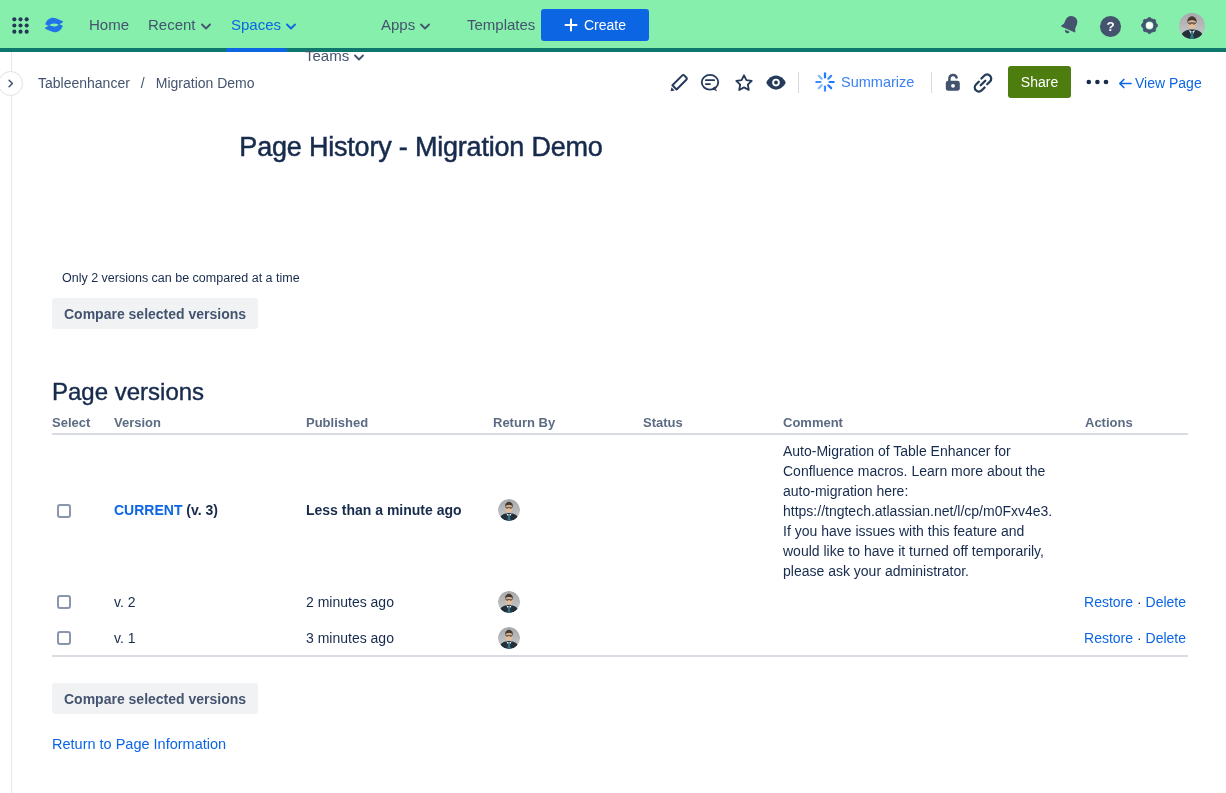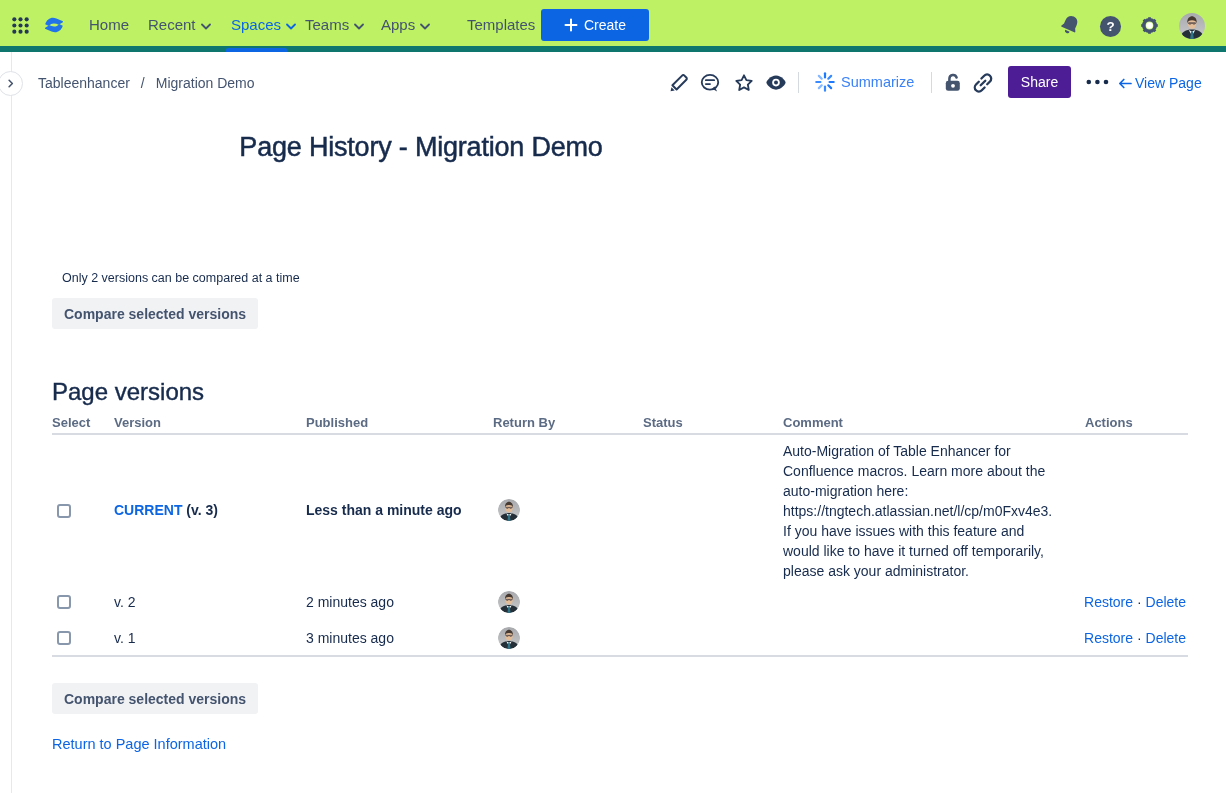--- a/index.html
+++ b/index.html
@@ -1,35 +1,35 @@
 <!DOCTYPE html>
 <html><head>
 <meta charset="utf-8">
 <style>
 * { margin:0; padding:0; box-sizing:border-box; }
 html,body { width:1226px; height:793px; background:#fff; font-family:"Liberation Sans", sans-serif; overflow:hidden; }
 .abs { position:absolute; }
 
-#topnav { position:absolute; left:0; top:0; width:1226px; height:52px; background:#bef264; border-bottom:6px solid #0f766e; }
+#topnav { position:absolute; left:0; top:0; width:1226px; height:52px; background:#86efac; border-bottom:4px solid #0f766e; }
 .navitem { position:absolute; top:16px; font-size:15px; font-weight:500; color:#44546F; white-space:nowrap; }
 .navitem .chev { display:inline-block; margin-left:5px; }
 #nav-spaces { color:#0C66E4; }
 #spaces-bar { position:absolute; left:226px; top:48px; width:61px; height:4px; background:#0C66E4; border-radius:2px 2px 0 0; }
 #createbtn { position:absolute; left:541px; top:9px; width:108px; height:32px; background:#0C66E4; border-radius:3px; color:#fff; font-size:14px; font-weight:500; display:flex; align-items:center; justify-content:center; gap:6px; }
 #searchbox { position:absolute; left:849px; top:10px; width:199px; height:30px; border:2px solid #C6CCD8; border-radius:6px; display:flex; align-items:center; padding-left:12px; gap:8px; color:#44546F; font-size:15px; }
 
 #sideline { position:absolute; left:11px; top:52px; width:1px; height:741px; background:#E6E8EC; }
 #sidetoggle { position:absolute; left:-2px; top:71px; width:25px; height:25px; border-radius:50%; background:#fff; border:1px solid #DFE2E7; color:#44546F; display:flex; align-items:center; justify-content:center; }
 
 #crumbs { position:absolute; left:38px; top:75px; font-size:14px; color:#44546F; }
 #crumbs .sep { margin:0 11px; color:#44546F; }
 .actionicon { position:absolute; top:72px; width:22px; height:22px; }
 .vdiv { position:absolute; top:72px; width:1px; height:21px; background:#D5DAE0; }
 #summarize-txt { position:absolute; left:841px; top:74px; font-size:14.5px; font-weight:500; color:#3b82f6; }
-#sharebtn { position:absolute; left:1008px; top:66px; width:63px; height:32px; background:#4c1d95; border-radius:3px; color:#fff; font-size:14px; font-weight:500; display:flex; align-items:center; justify-content:center; }
+#sharebtn { position:absolute; left:1008px; top:66px; width:63px; height:32px; background:#4d7c0f; border-radius:3px; color:#fff; font-size:14px; font-weight:500; display:flex; align-items:center; justify-content:center; }
 #dots { position:absolute; left:1084px; top:73px; width:28px; height:18px; }
 #viewpage { position:absolute; left:1118px; top:75px; font-size:14px; color:#0C66E4; }
 
 #title { position:absolute; left:52px; top:132px; width:738px; text-align:center; font-size:27px; font-weight:400; color:#172B4D; letter-spacing:-0.2px; -webkit-text-stroke:0.5px #172B4D; }
 #hint { position:absolute; left:62px; top:271px; font-size:12.5px; color:#172B4D; }
 .cmpbtn { position:absolute; left:52px; height:31px; background:#F1F2F4; border-radius:3px; color:#44546F; font-size:14px; font-weight:700; display:flex; align-items:center; padding:0 12px; }
 #cmp1 { top:298px; }
 #cmp2 { top:683px; }
 #pv { position:absolute; left:52px; top:378px; font-size:24px; font-weight:400; color:#172B4D; -webkit-text-stroke:0.4px #172B4D; }
 
@@ -65,21 +65,21 @@
     <path fill="#2173E9" d="M3.2 11.2 C5 5.6 9.6 3.4 14.4 5.4 L20.4 7.9 C21.2 8.2 21.2 9.2 20.5 9.6 L16.6 11.7 C13.4 10.1 9.2 9.7 6.9 13.1 Z"></path>
     <path fill="#2173E9" d="M20.8 12.8 C19 18.4 14.4 20.6 9.6 18.6 L3.6 16.1 C2.8 15.8 2.8 14.8 3.5 14.4 L7.4 12.3 C10.6 13.9 14.8 14.3 17.1 10.9 Z"></path>
   </svg>
   <span class="navitem" style="left:89px;">Home</span>
   <span class="navitem" style="left:148px;">Recent<svg class="chev" width="10" height="7" viewBox="0 0 10 7">
         <path d="M1 1.5 L5 5.5 L9 1.5" fill="none" stroke="#44546F" stroke-width="1.8" stroke-linecap="round" stroke-linejoin="round"></path>
       </svg></span>
   <span class="navitem" id="nav-spaces" style="left:231px;text-align:center;">Spaces<svg class="chev" width="10" height="7" viewBox="0 0 10 7">
         <path d="M1 1.5 L5 5.5 L9 1.5" fill="none" stroke="#0C66E4" stroke-width="1.8" stroke-linecap="round" stroke-linejoin="round"></path>
       </svg></span>
-  <span class="navitem" style="left:305px;">Teams<svg class="chev" width="10" height="7" viewBox="0 0 10 7">
+  <span class="navitem" style="left:305px;margin-top:31px;">Teams<svg class="chev" width="10" height="7" viewBox="0 0 10 7">
         <path d="M1 1.5 L5 5.5 L9 1.5" fill="none" stroke="#44546F" stroke-width="1.8" stroke-linecap="round" stroke-linejoin="round"></path>
       </svg></span>
   <span class="navitem" style="left:381px;">Apps<svg class="chev" width="10" height="7" viewBox="0 0 10 7">
         <path d="M1 1.5 L5 5.5 L9 1.5" fill="none" stroke="#44546F" stroke-width="1.8" stroke-linecap="round" stroke-linejoin="round"></path>
       </svg></span>
   <span class="navitem" style="left:448px;margin-left:19px;">Templates</span>
   <div id="spaces-bar"></div>
   <div id="createbtn"><svg width="14" height="14" viewBox="0 0 14 14">
         <path d="M7 1.5 V12.5 M1.5 7 H12.5" stroke="#fff" stroke-width="2" stroke-linecap="round"></path>
       </svg>Create</div>

